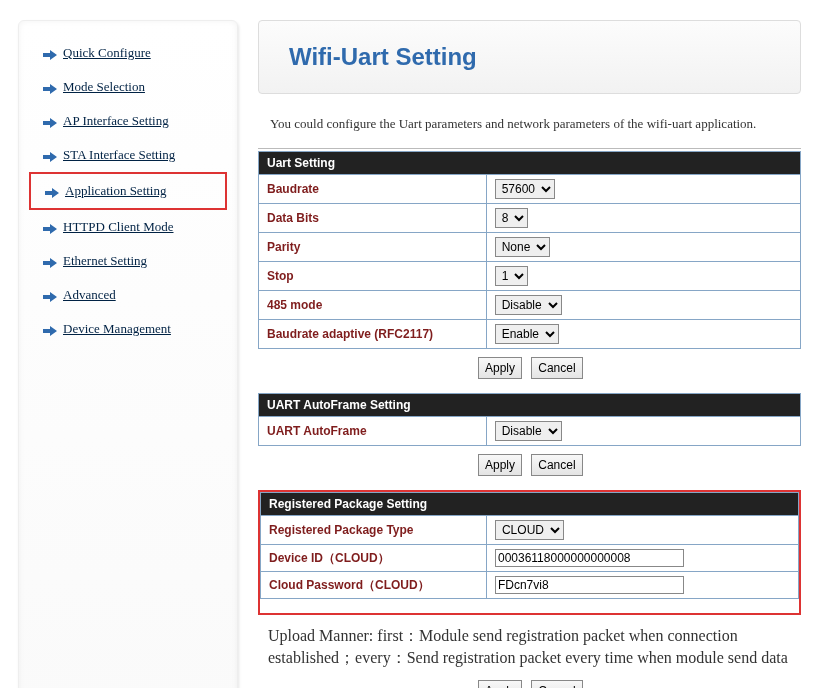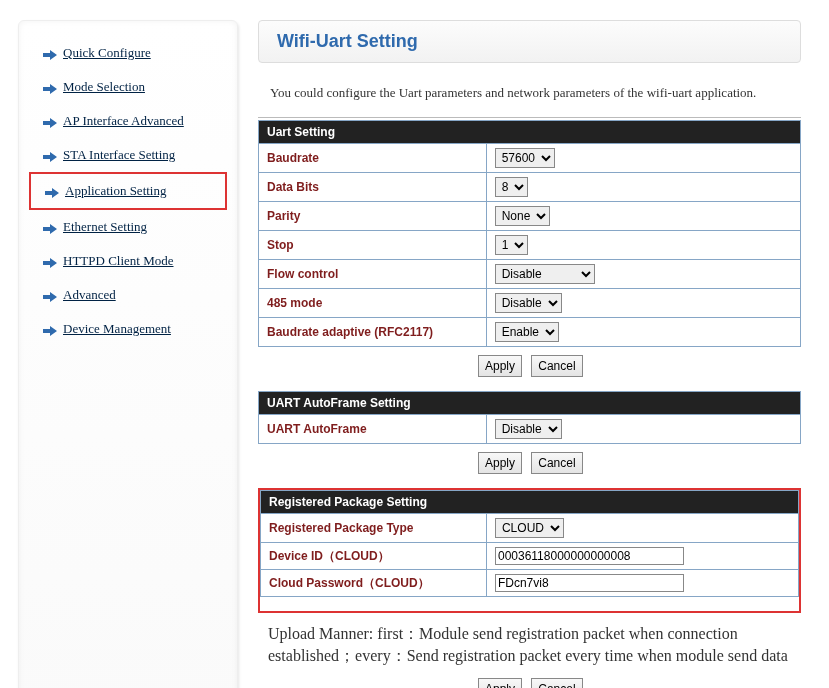--- a/index.html
+++ b/index.html
@@ -56,22 +56,22 @@
   }
   .title-box {
     border: 1px solid #ddd;
     border-radius: 4px;
     background: linear-gradient(to bottom,#fcfcfc,#f2f2f2);
     padding: 10px 18px;
     margin-top: 10px;
     margin-bottom: 22px;
   }
   .title-box h1 {
-    margin: 0;
-    font-size: 18px;
+    margin: 12px;
+    font-size: 24px;
     font-weight: bold;
     color: #2f6aad;
     font-family: Arial, sans-serif;
   }
   .desc {
     margin: 0 0 16px 12px;
     color: #333;
   }
   hr.thin { border:0; border-top:1px solid #bbb; margin:4px 0 2px 0;}
   .section-hdr {
@@ -154,21 +154,21 @@
           </svg>
         </span>
       <span class="label">Mode Selection</span>
     </div>
     <div class="nav-item">
       <span class="arrow-icon">
           <svg viewBox="0 0 14 12">
             <path d="M0 4 H7 V1 L14 6 L7 11 V8 H0 Z" fill="#2f6aad"></path>
           </svg>
         </span>
-      <span class="label">AP Interface Advanced</span>
+      <span class="label">AP Interface Setting</span>
     </div>
     <div class="nav-item">
       <span class="arrow-icon">
           <svg viewBox="0 0 14 12">
             <path d="M0 4 H7 V1 L14 6 L7 11 V8 H0 Z" fill="#2f6aad"></path>
           </svg>
         </span>
       <span class="label">STA Interface Setting</span>
     </div>
     <div class="nav-item highlight">
@@ -178,29 +178,29 @@
           </svg>
         </span>
       <span class="label">Application Setting</span>
     </div>
     <div class="nav-item">
       <span class="arrow-icon">
           <svg viewBox="0 0 14 12">
             <path d="M0 4 H7 V1 L14 6 L7 11 V8 H0 Z" fill="#2f6aad"></path>
           </svg>
         </span>
+      <span class="label">HTTPD Client Mode</span>
+    </div>
+    <div class="nav-item">
+      <span class="arrow-icon">
+          <svg viewBox="0 0 14 12">
+            <path d="M0 4 H7 V1 L14 6 L7 11 V8 H0 Z" fill="#2f6aad"></path>
+          </svg>
+        </span>
       <span class="label">Ethernet Setting</span>
-    </div>
-    <div class="nav-item">
-      <span class="arrow-icon">
-          <svg viewBox="0 0 14 12">
-            <path d="M0 4 H7 V1 L14 6 L7 11 V8 H0 Z" fill="#2f6aad"></path>
-          </svg>
-        </span>
-      <span class="label">HTTPD Client Mode</span>
     </div>
     <div class="nav-item">
       <span class="arrow-icon">
           <svg viewBox="0 0 14 12">
             <path d="M0 4 H7 V1 L14 6 L7 11 V8 H0 Z" fill="#2f6aad"></path>
           </svg>
         </span>
       <span class="label">Advanced</span>
     </div>
     <div class="nav-item">
@@ -231,24 +231,20 @@
         <td class="label-cell">Data Bits</td>
         <td><select><option>8</option></select></td>
       </tr>
       <tr>
         <td class="label-cell">Parity</td>
         <td><select><option>None</option></select></td>
       </tr>
       <tr>
         <td class="label-cell">Stop</td>
         <td><select><option>1</option></select></td>
-      </tr>
-      <tr>
-        <td class="label-cell">Flow control</td>
-        <td><select style="width:100px"><option>Disable</option></select></td>
       </tr>
       <tr>
         <td class="label-cell">485 mode</td>
         <td><select><option>Disable</option></select></td>
       </tr>
       <tr>
         <td class="label-cell">Baudrate adaptive (RFC2117)</td>
         <td><select><option>Enable</option></select></td>
       </tr>
     </tbody>

